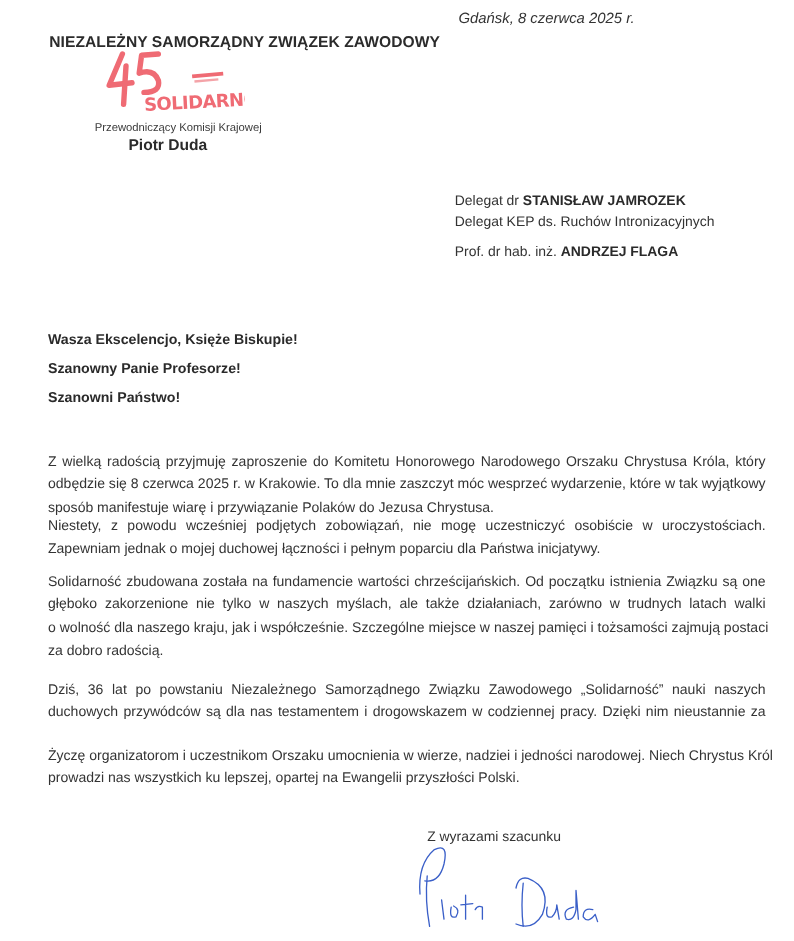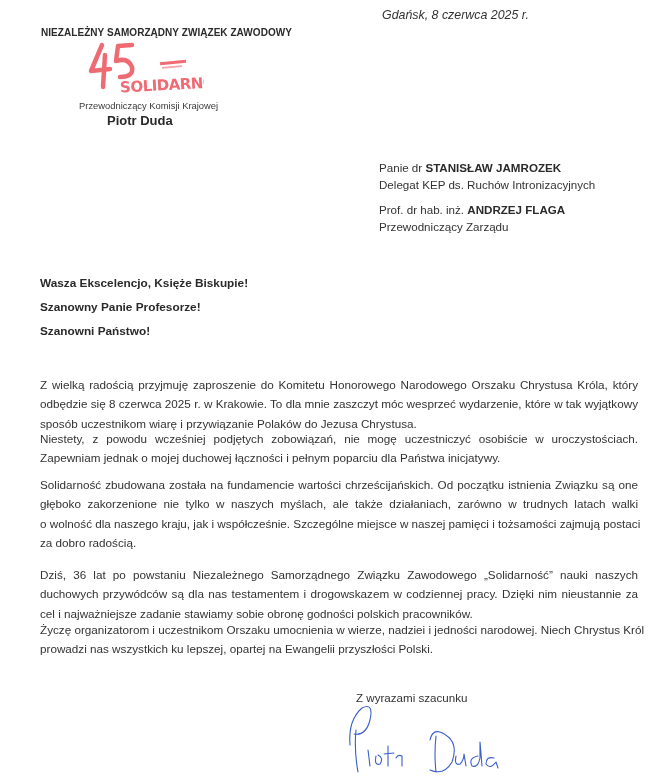--- a/index.html
+++ b/index.html
@@ -3,21 +3,21 @@
 <meta charset="utf-8">
 <style>
   html, body { margin: 0; padding: 0; background: #ffffff; }
   body {
     width: 662px; height: 784px; position: relative; overflow: hidden;
     font-family: "Liberation Sans", "DejaVu Sans", sans-serif;
     color: #2a2a2a;
   }
   .abs { position: absolute; }
   .org-name {
-    left: 41px; top: 27px; font-size: 10px; font-weight: bold; letter-spacing: 0.05px; color: #2b2b2b;
+    left: 41px; top: 27px; font-size: 13px; font-weight: bold; letter-spacing: 0.05px; color: #2b2b2b;
     white-space: nowrap;
   }
   .logo { left: 88px; top: 41px; width: 116px; height: 56px; }
   .sender-role { left: 79px; top: 100px; font-size: 9.4px; color: #3a3a3a; white-space: nowrap; }
   .sender-name { left: 107px; top: 113px; font-size: 13px; font-weight: bold; color: #2a2a2a; white-space: nowrap; }
   .date { left: 382px; top: 8px; font-size: 12.4px; color: #333; white-space: nowrap; font-style: italic; }
   .recipient { left: 379px; font-size: 11.6px; color: #333; white-space: nowrap; line-height: 17px; }
   .recipient b { font-weight: bold; color: #2a2a2a; }
   .salutation { left: 40px; font-size: 11.8px; font-weight: bold; color: #2a2a2a; white-space: nowrap; }
   .para {
@@ -48,54 +48,52 @@
   </g>
   <text x="32" y="50" font-family="DejaVu Sans, sans-serif" font-weight="bold" font-size="15" fill="#ef6b74" letter-spacing="-0.5" transform="rotate(-3 60 44)">SOLIDARNOŚĆ</text>
 </svg>
 
 <div class="abs sender-role">Przewodniczący Komisji Krajowej</div>
 <div class="abs sender-name">Piotr Duda</div>
 
 <div class="abs date">Gdańsk, 8 czerwca 2025 r.</div>
 
 <div class="abs recipient" style="top:159px;">
-  <div><span>Panie dr </span><b>STANISŁAW JAMROZEK</b></div>
+  <div><span>Delegat dr </span><b>STANISŁAW JAMROZEK</b></div>
   <div>Delegat KEP ds. Ruchów Intronizacyjnych</div>
 </div>
 <div class="abs recipient" style="top:201px;">
   <div><span>Prof. dr hab. inż. </span><b>ANDRZEJ FLAGA</b></div>
-  <div>Przewodniczący Zarządu</div>
 </div>
 
 <div class="abs salutation" style="top:276px;">Wasza Ekscelencjo, Księże Biskupie!</div>
 <div class="abs salutation" style="top:300px;">Szanowny Panie Profesorze!</div>
 <div class="abs salutation" style="top:324px;">Szanowni Państwo!</div>
 
 <div class="abs para" style="top:375px;">
   <span class="ln">Z wielką radością przyjmuję zaproszenie do Komitetu Honorowego Narodowego Orszaku Chrystusa Króla, który</span>
   <span class="ln">odbędzie się 8 czerwca 2025 r. w Krakowie. To dla mnie zaszczyt móc wesprzeć wydarzenie, które w tak wyjątkowy</span>
-  <span class="ln last">sposób uczestnikom wiarę i przywiązanie Polaków do Jezusa Chrystusa.</span>
+  <span class="ln last">sposób manifestuje wiarę i przywiązanie Polaków do Jezusa Chrystusa.</span>
 </div>
 
 <div class="abs para" style="top:429px;">
   <span class="ln">Niestety, z powodu wcześniej podjętych zobowiązań, nie mogę uczestniczyć osobiście w uroczystościach.</span>
   <span class="ln last">Zapewniam jednak o mojej duchowej łączności i pełnym poparciu dla Państwa inicjatywy.</span>
 </div>
 
 <div class="abs para" style="top:475px;">
   <span class="ln">Solidarność zbudowana została na fundamencie wartości chrześcijańskich. Od początku istnienia Związku są one</span>
   <span class="ln">głęboko zakorzenione nie tylko w naszych myślach, ale także działaniach, zarówno w trudnych latach walki</span>
   <span class="ln">o wolność dla naszego kraju, jak i współcześnie. Szczególne miejsce w naszej pamięci i tożsamości zajmują postaci</span>
   <span class="ln last">za dobro radością.</span>
 </div>
 
 <div class="abs para" style="top:565px;">
   <span class="ln">Dziś, 36 lat po powstaniu Niezależnego Samorządnego Związku Zawodowego „Solidarność” nauki naszych</span>
   <span class="ln">duchowych przywódców są dla nas testamentem i drogowskazem w codziennej pracy. Dzięki nim nieustannie za</span>
-  <span class="ln last">cel i najważniejsze zadanie stawiamy sobie obronę godności polskich pracowników.</span>
 </div>
 
 <div class="abs para" style="top:620px;">
   <span class="ln">Życzę organizatorom i uczestnikom Orszaku umocnienia w wierze, nadziei i jedności narodowej. Niech Chrystus Król</span>
   <span class="ln last">prowadzi nas wszystkich ku lepszej, opartej na Ewangelii przyszłości Polski.</span>
 </div>
 
 <div class="abs closing">Z wyrazami szacunku</div>
 
 <svg class="abs signature" viewBox="0 0 160 80">

